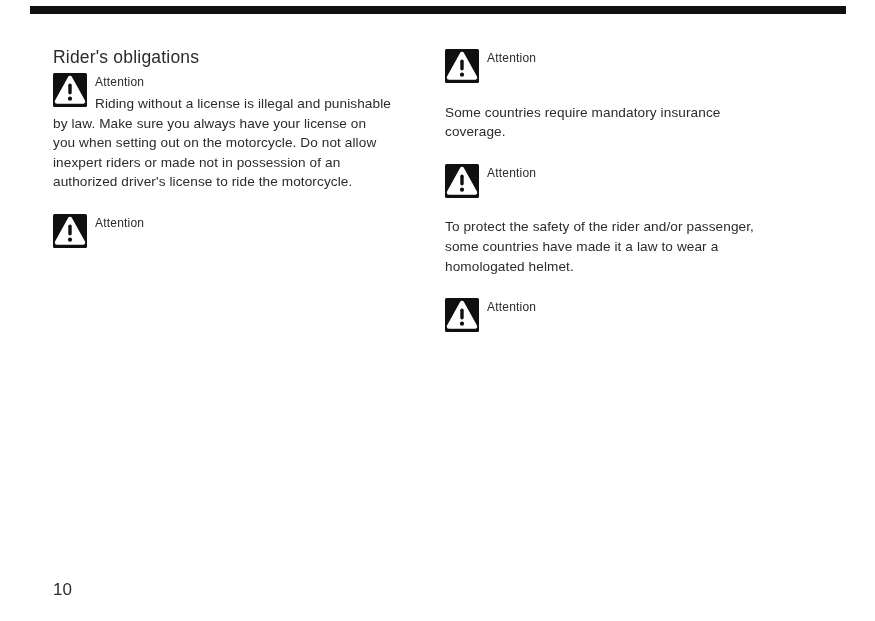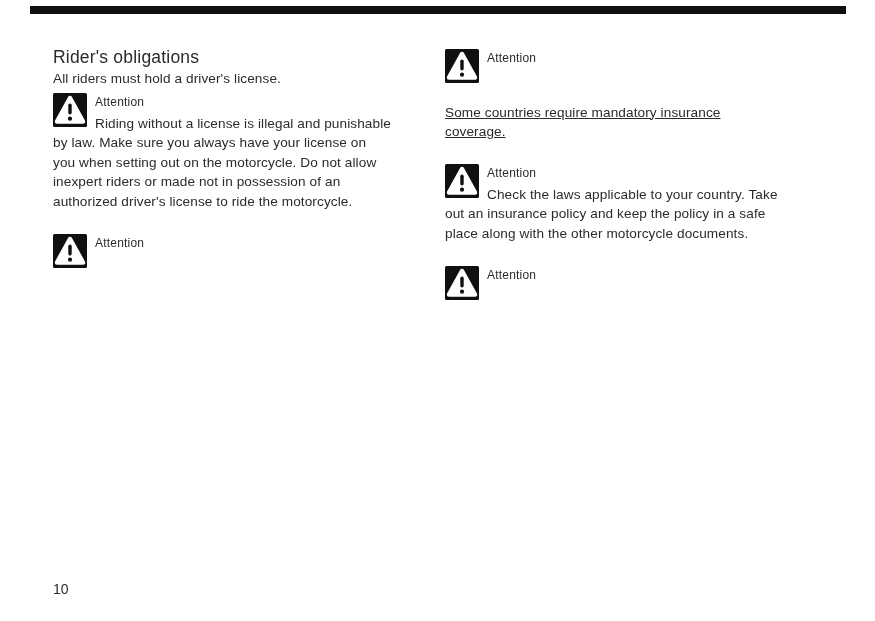--- a/index.html
+++ b/index.html
@@ -51,39 +51,38 @@
   }
   .warn-icon svg { display: block; }
 
   .att-title {
     font-size: 12px;
     font-weight: 400;
     line-height: 23px;
     letter-spacing: 0.2px;
   }
 
-  .para { margin: 19.6px 0 0 0; text-decoration: underline; }
+  .para { margin: 19.6px 0 0 0; }
 
   .page-number {
     position: absolute;
     left: 53px;
     top: 580px;
-    font-size: 14px;
+    font-size: 17px;
     line-height: 19px;
   }
 </style>
 </head>
 <body>
 
 <div class="page">
   <div class="top-bar"></div>
 
   <div class="col col-left">
     <h1 class="page-title">Rider's obligations</h1>
-    <p class="body-text intro">All riders must hold a driver's license.</p>
     <div id="left-blocks">
         <div class="attention">
           <span class="warn-icon">
             <svg viewBox="0 0 34 34" width="34" height="34">
               <rect x="0" y="0" width="34" height="34" rx="1.5" fill="#101010"></rect>
               <path d="M17 5 L30 28.5 L4 28.5 Z" fill="#ffffff" stroke="#ffffff" stroke-width="4.5" stroke-linejoin="round"></path>
               <rect x="15.3" y="10.5" width="3.4" height="11" rx="1.7" fill="#101010"></rect>
               <circle cx="17" cy="25.7" r="2.1" fill="#101010"></circle>
             </svg>
           </span>
@@ -126,24 +125,24 @@
         <div class="attention">
           <span class="warn-icon">
             <svg viewBox="0 0 34 34" width="34" height="34">
               <rect x="0" y="0" width="34" height="34" rx="1.5" fill="#101010"></rect>
               <path d="M17 5 L30 28.5 L4 28.5 Z" fill="#ffffff" stroke="#ffffff" stroke-width="4.5" stroke-linejoin="round"></path>
               <rect x="15.3" y="10.5" width="3.4" height="11" rx="1.7" fill="#101010"></rect>
               <circle cx="17" cy="25.7" r="2.1" fill="#101010"></circle>
             </svg>
           </span>
           <div class="att-title">Attention</div>
-          <div class="att-body">Check the laws applicable to your country. Take
-out an insurance policy and keep the policy in a safe
-place along with the other motorcycle documents.</div>
         </div>
+        <p class="para">To protect the safety of the rider and/or passenger,
+some countries have made it a law to wear a
+homologated helmet.</p>
         <div class="attention">
           <span class="warn-icon">
             <svg viewBox="0 0 34 34" width="34" height="34">
               <rect x="0" y="0" width="34" height="34" rx="1.5" fill="#101010"></rect>
               <path d="M17 5 L30 28.5 L4 28.5 Z" fill="#ffffff" stroke="#ffffff" stroke-width="4.5" stroke-linejoin="round"></path>
               <rect x="15.3" y="10.5" width="3.4" height="11" rx="1.7" fill="#101010"></rect>
               <circle cx="17" cy="25.7" r="2.1" fill="#101010"></circle>
             </svg>
           </span>
           <div class="att-title">Attention</div>

